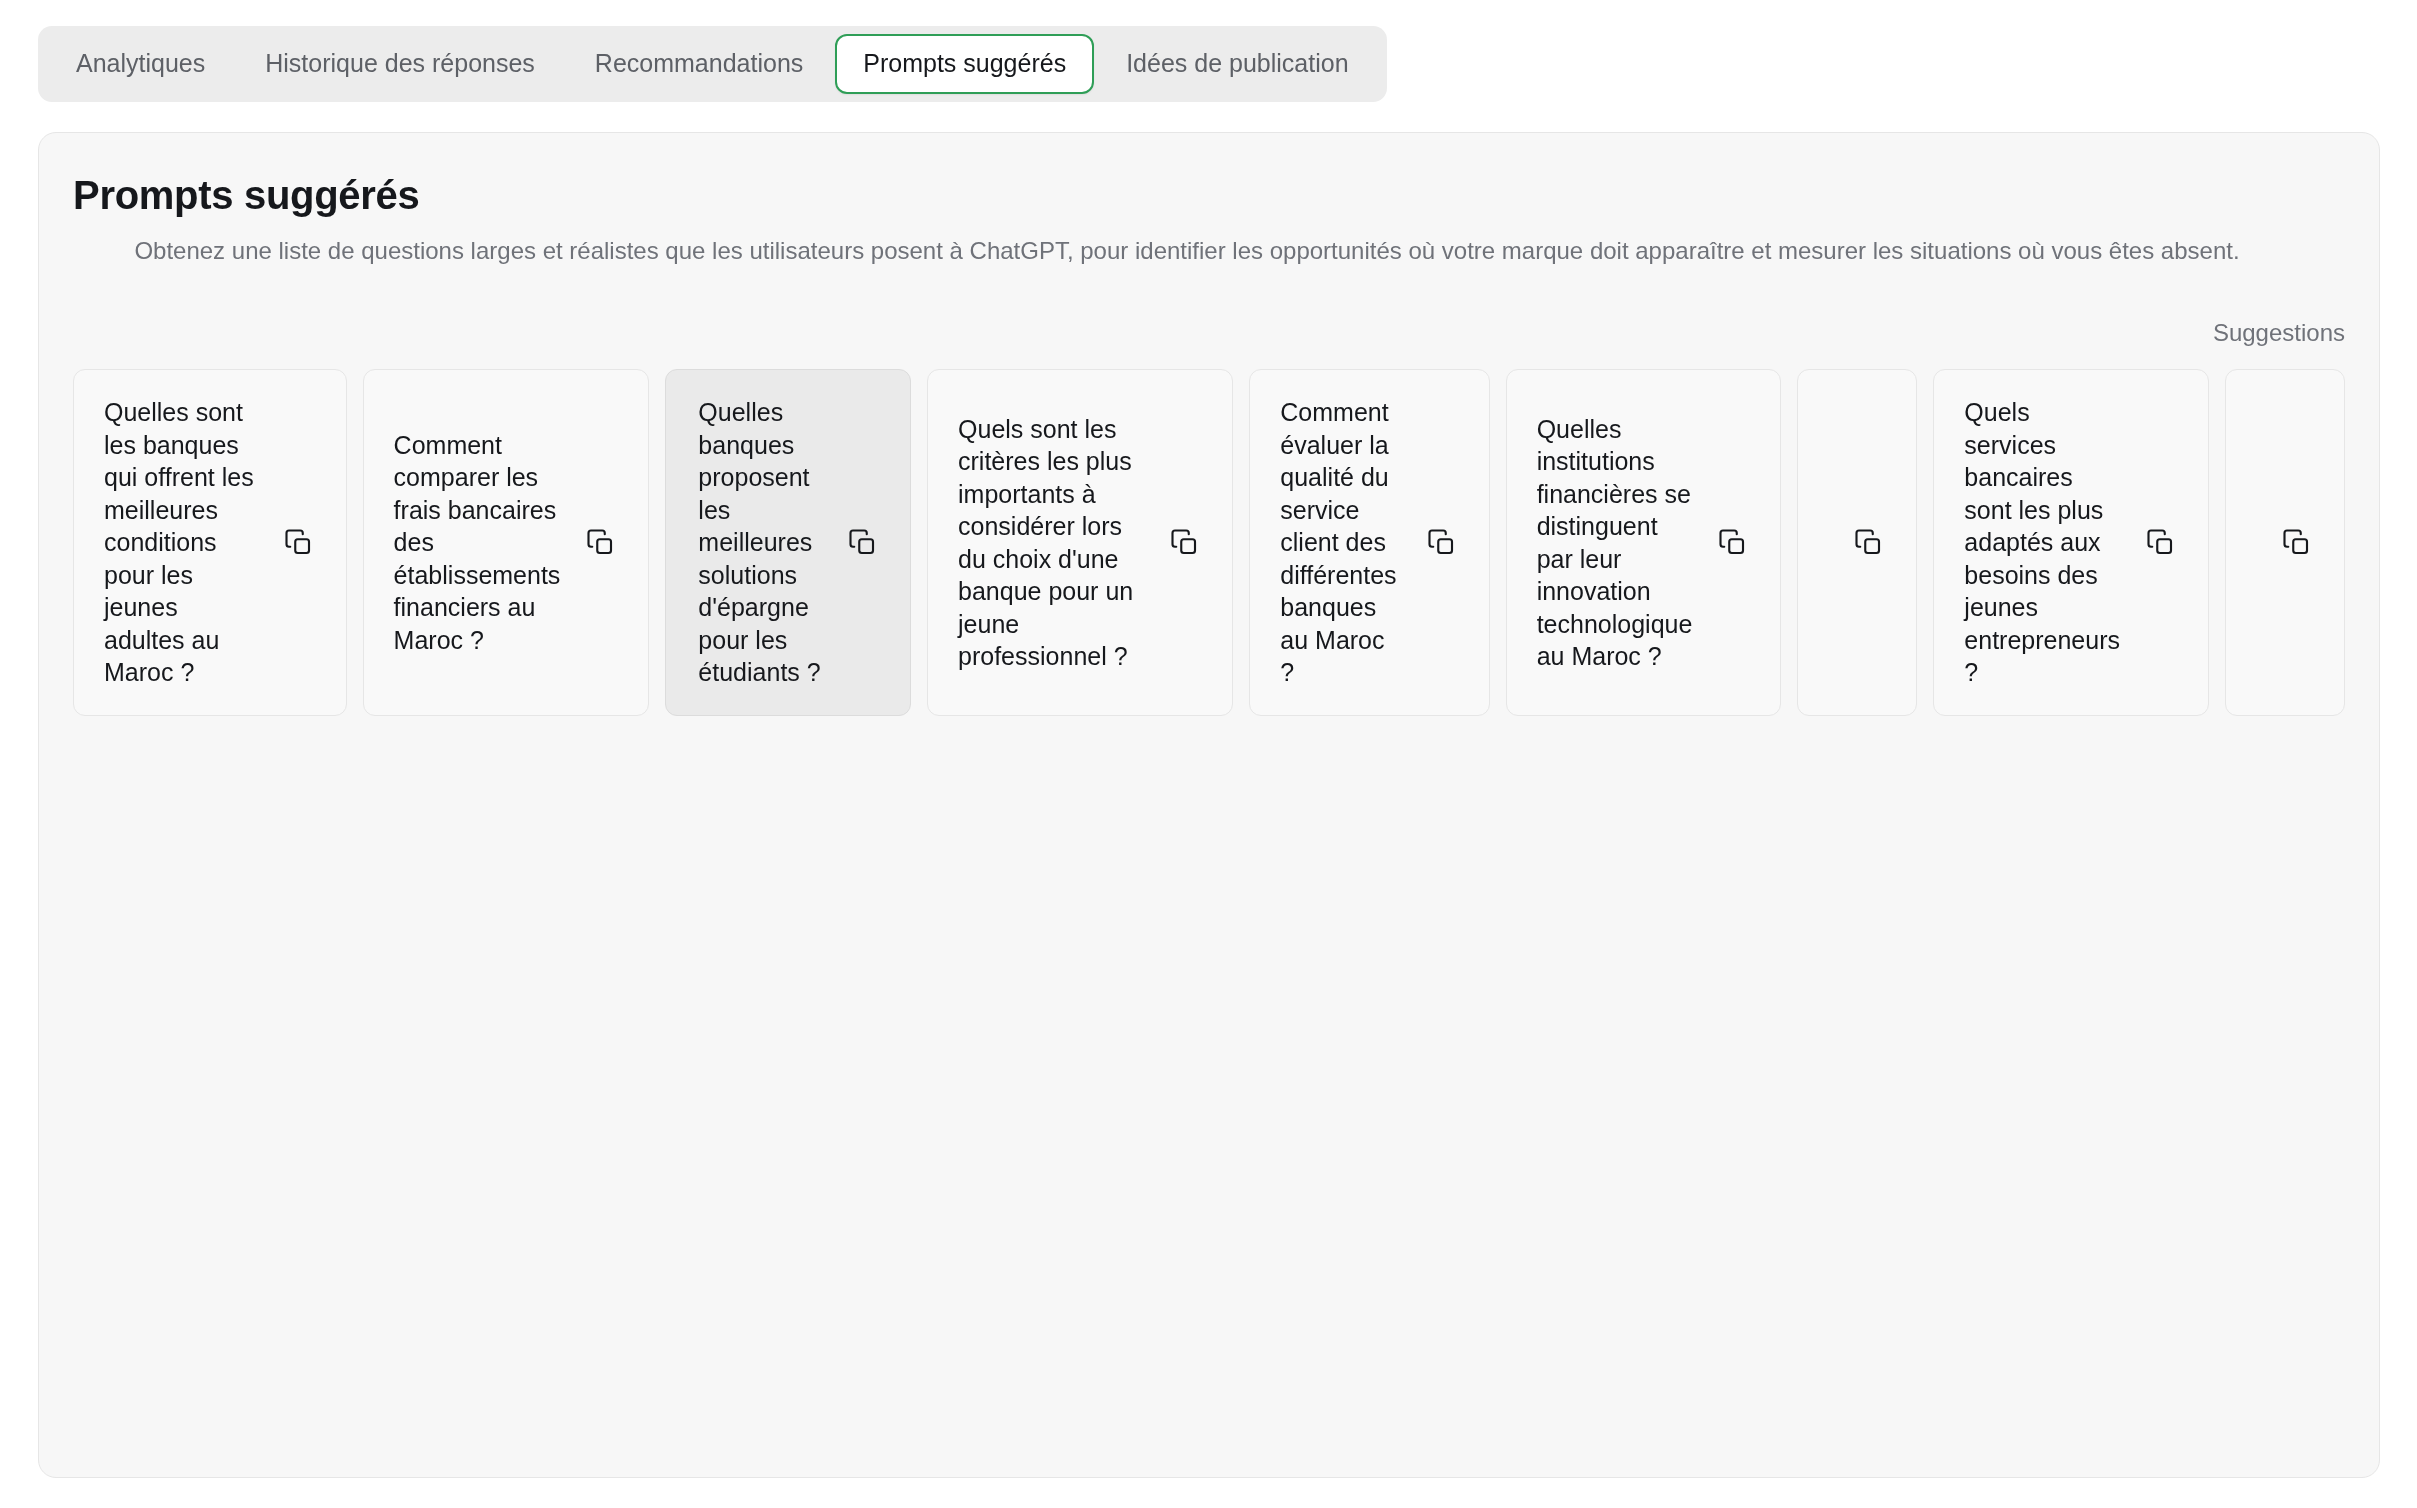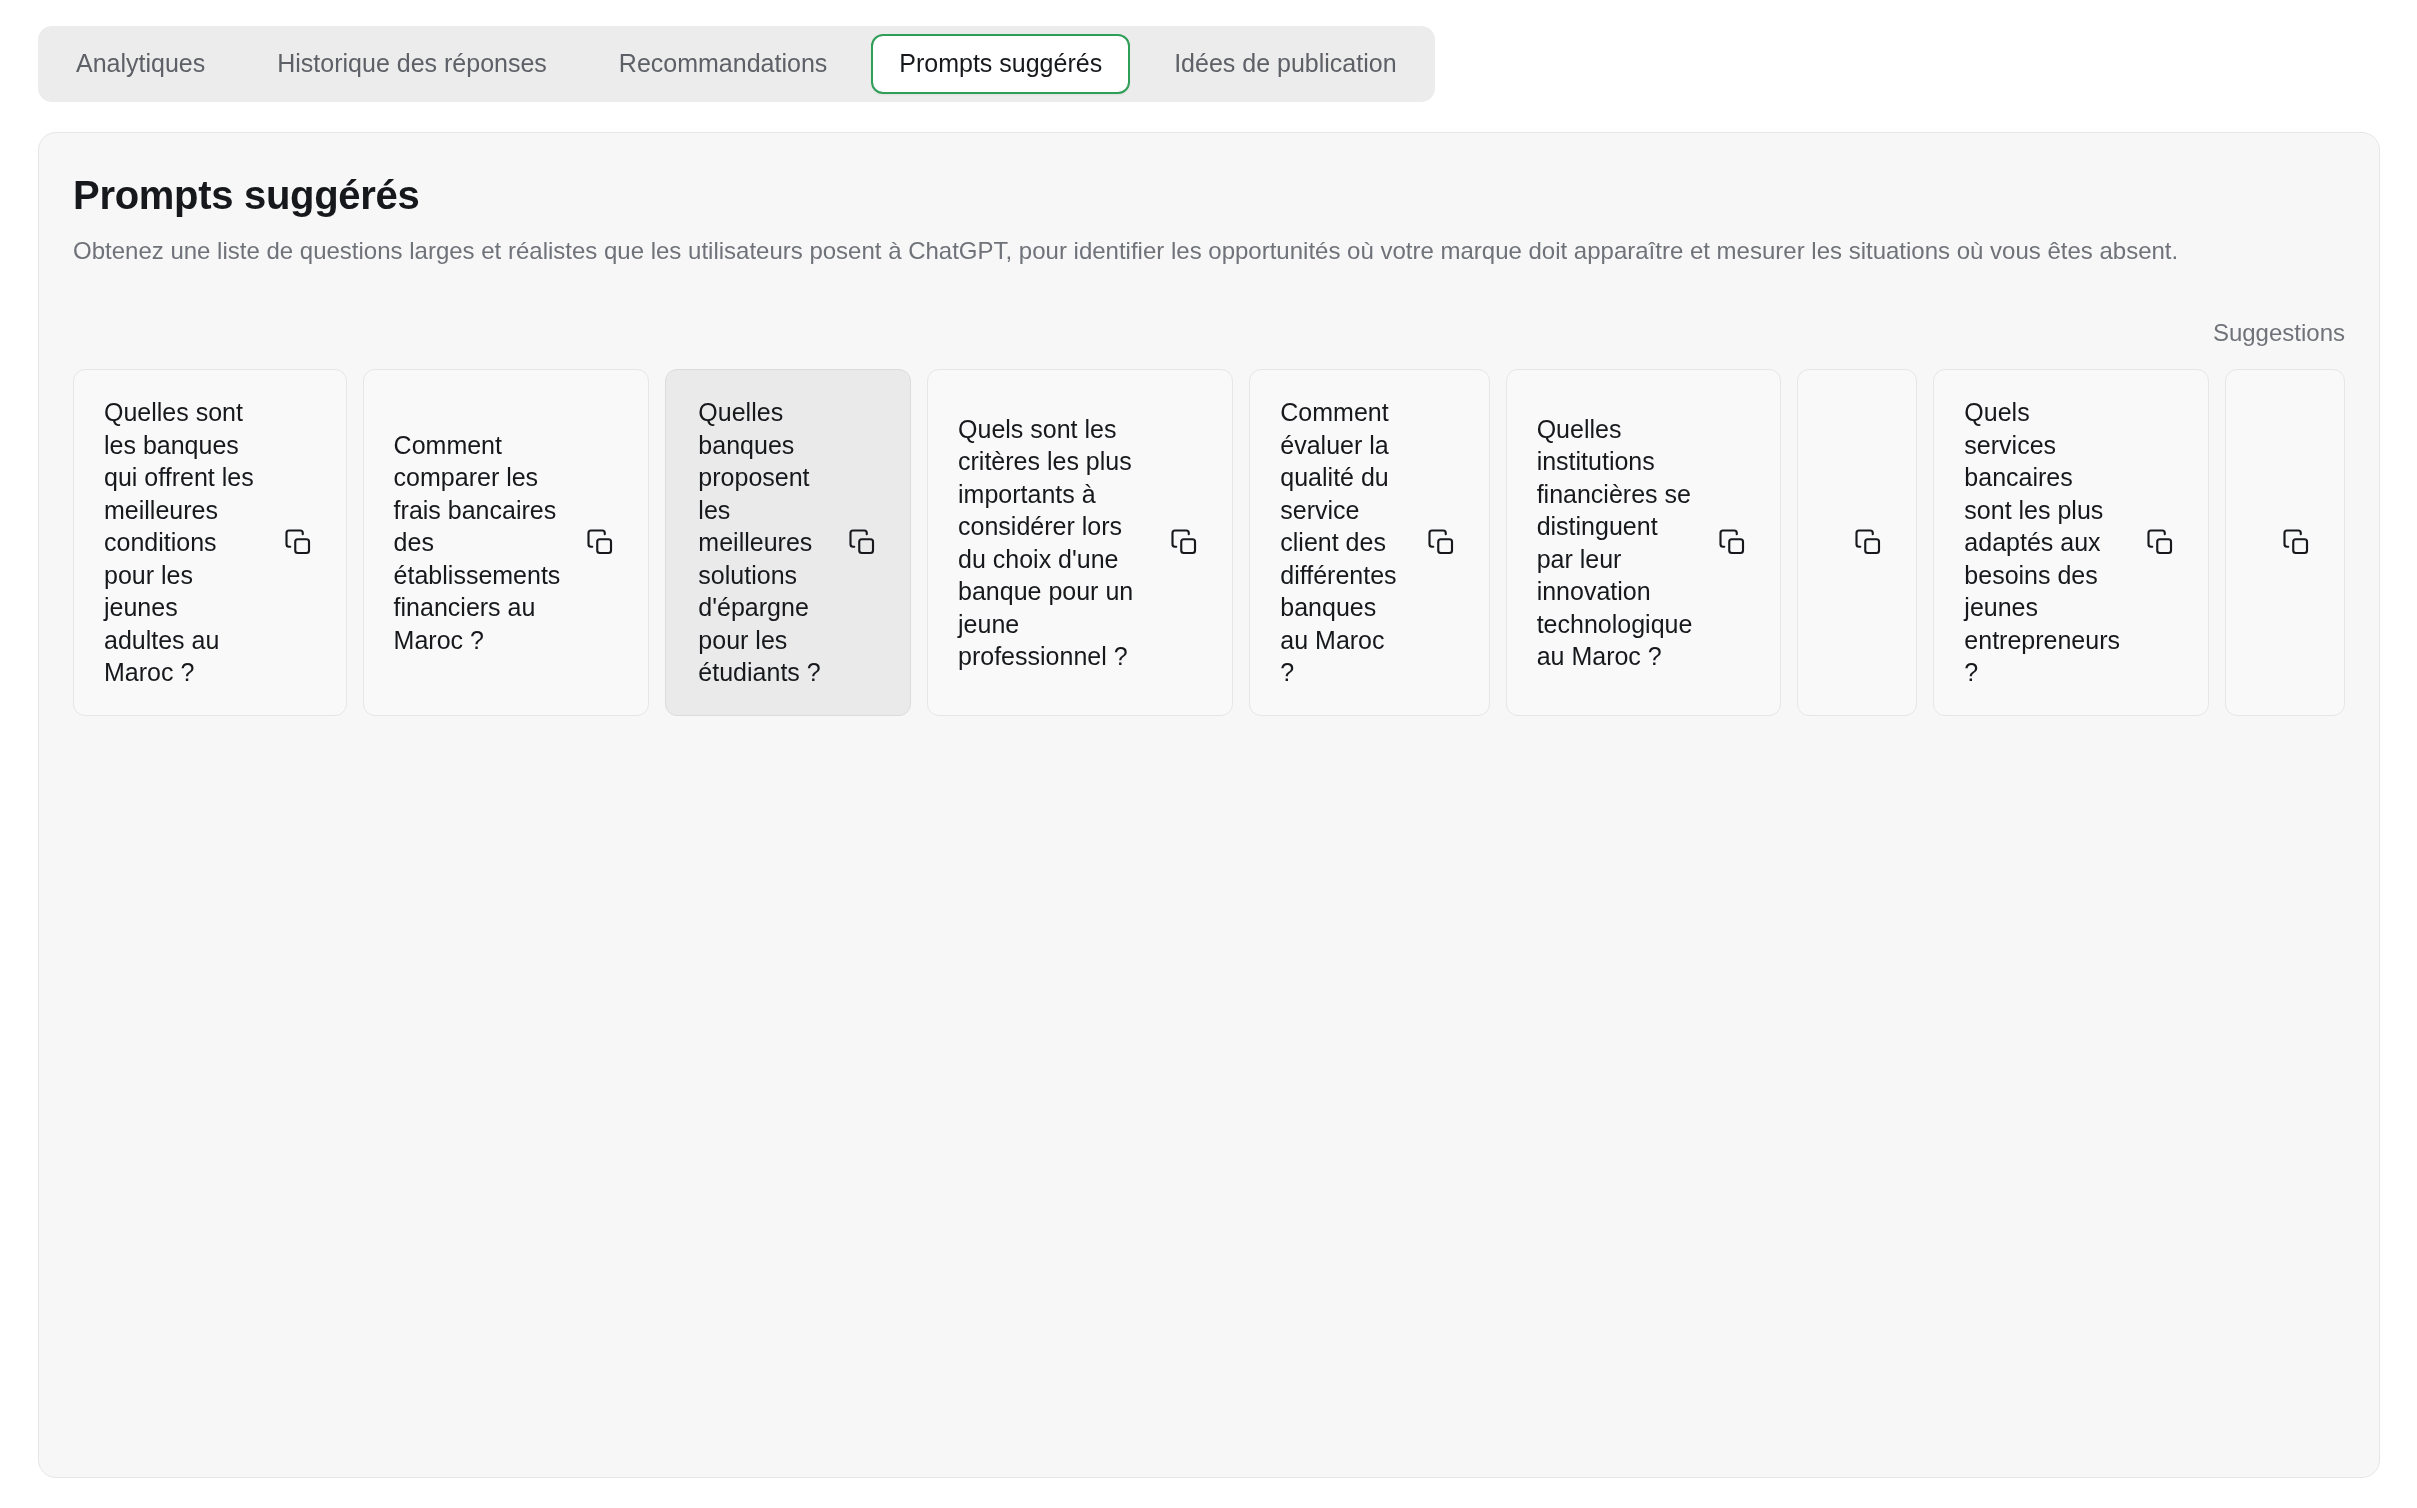--- a/index.html
+++ b/index.html
@@ -19,21 +19,21 @@
   .page {
     width: 2418px;
     min-height: 1509px;
     padding: 26px 38px 0 38px;
   }
 
   
   .tabbar {
     display: inline-flex;
     align-items: center;
-    gap: 16px;
+    gap: 4px;
     background: #ececec;
     border-radius: 14px;
     padding: 8px 10px;
   }
   .tab {
     font-size: 25px;
     color: #5d6066;
     padding: 14px 26px;
     border-radius: 12px;
     border: 2px solid transparent;
@@ -63,20 +63,21 @@
     color: #16181c;
     margin: 0 0 16px 0;
     letter-spacing: -0.3px;
   }
   .card-desc {
     font-size: 24px;
     color: #6f7279;
     line-height: 1.45;
     max-width: 2228px;
     margin: 0 0 51px 0;
+    text-align: center;
   }
   .section-label {
     font-size: 24px;
     color: #6f7279;
     margin: 0 0 22px 0;
     text-align: right;
   }
 
   
   .suggestions {

